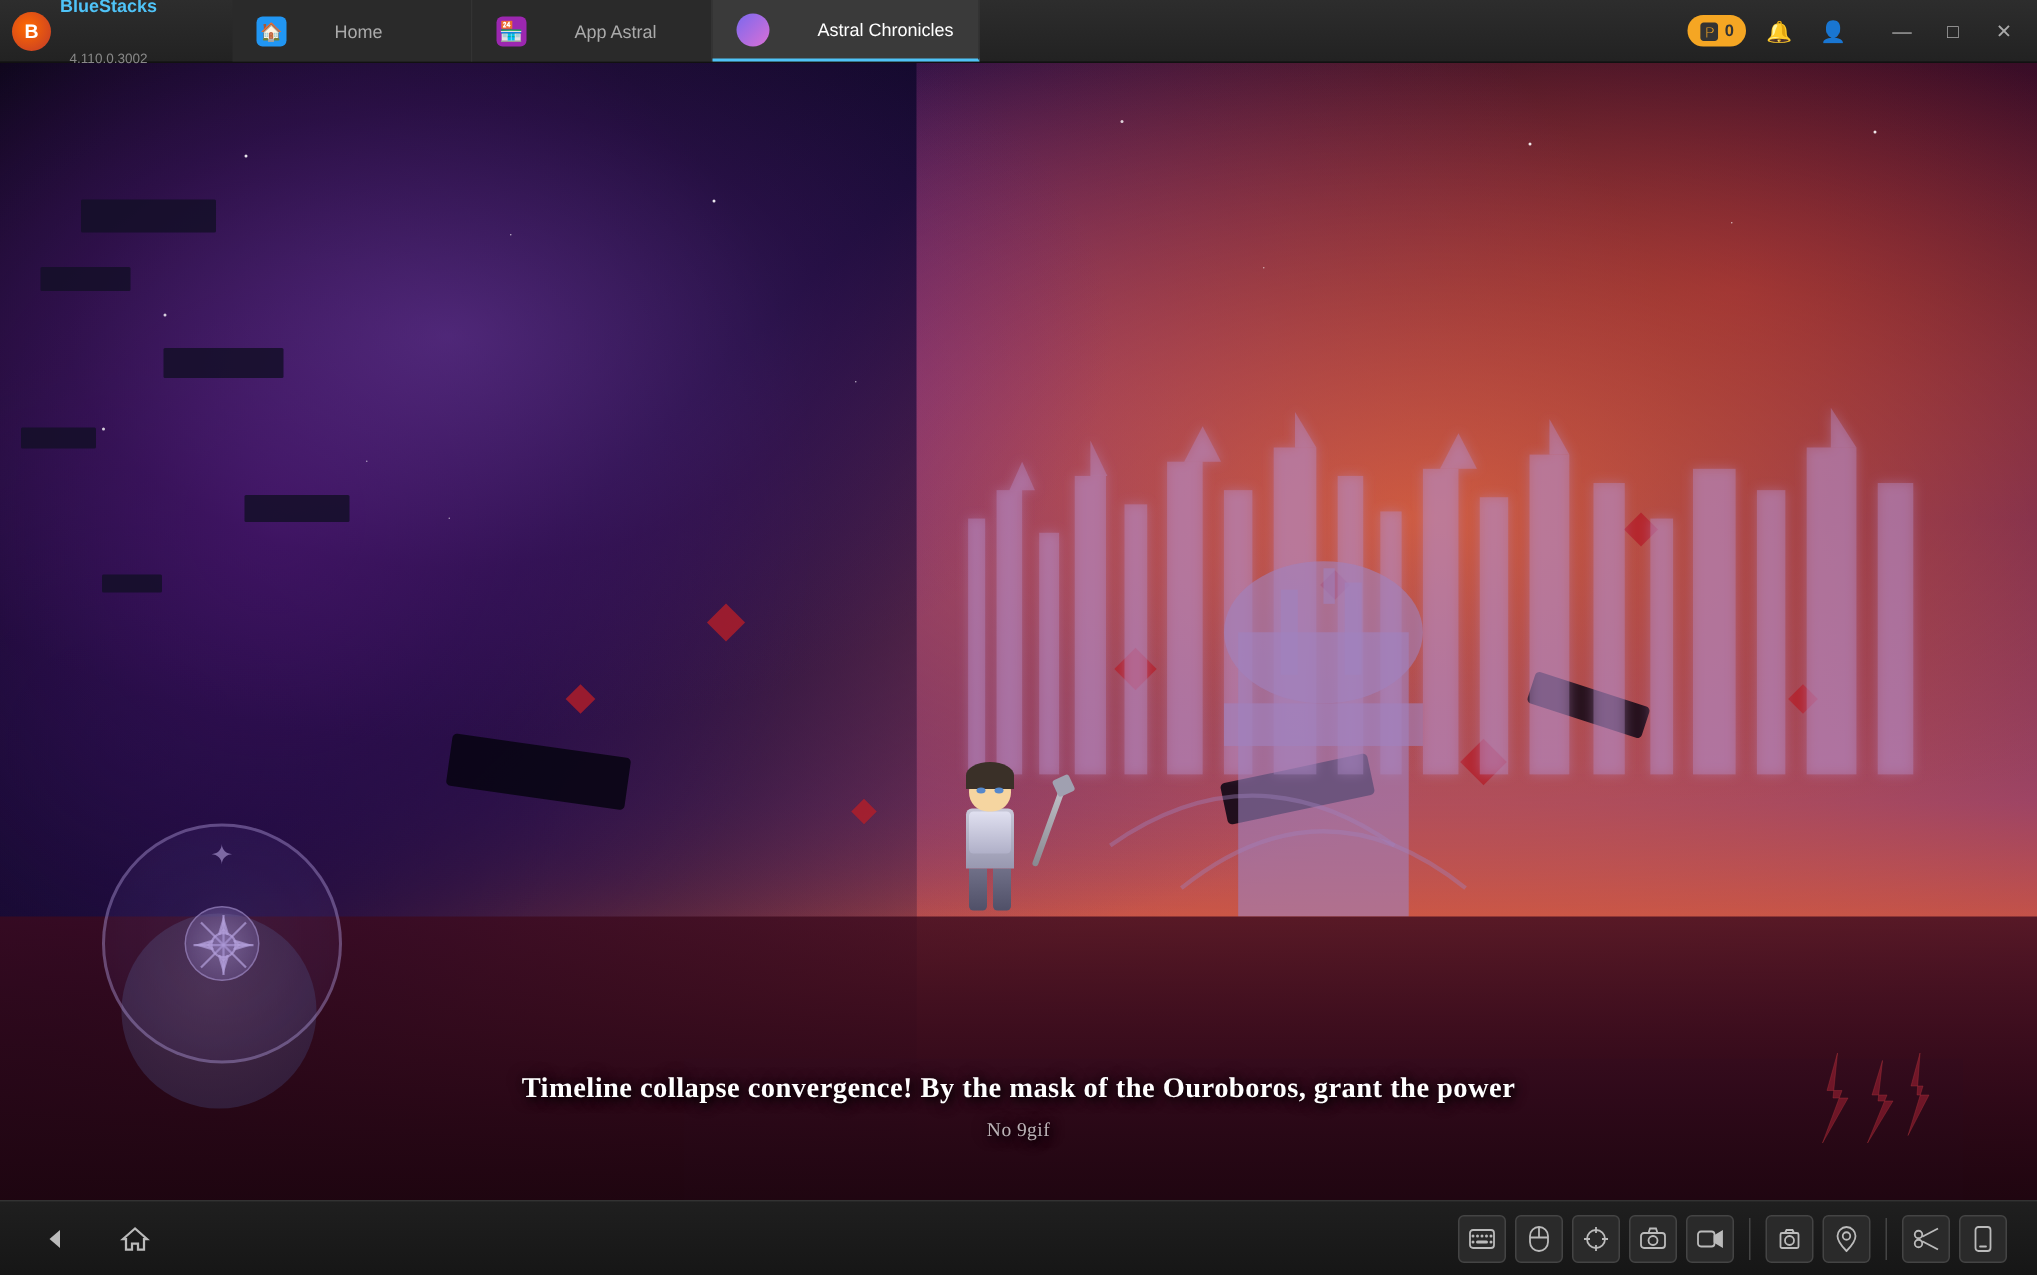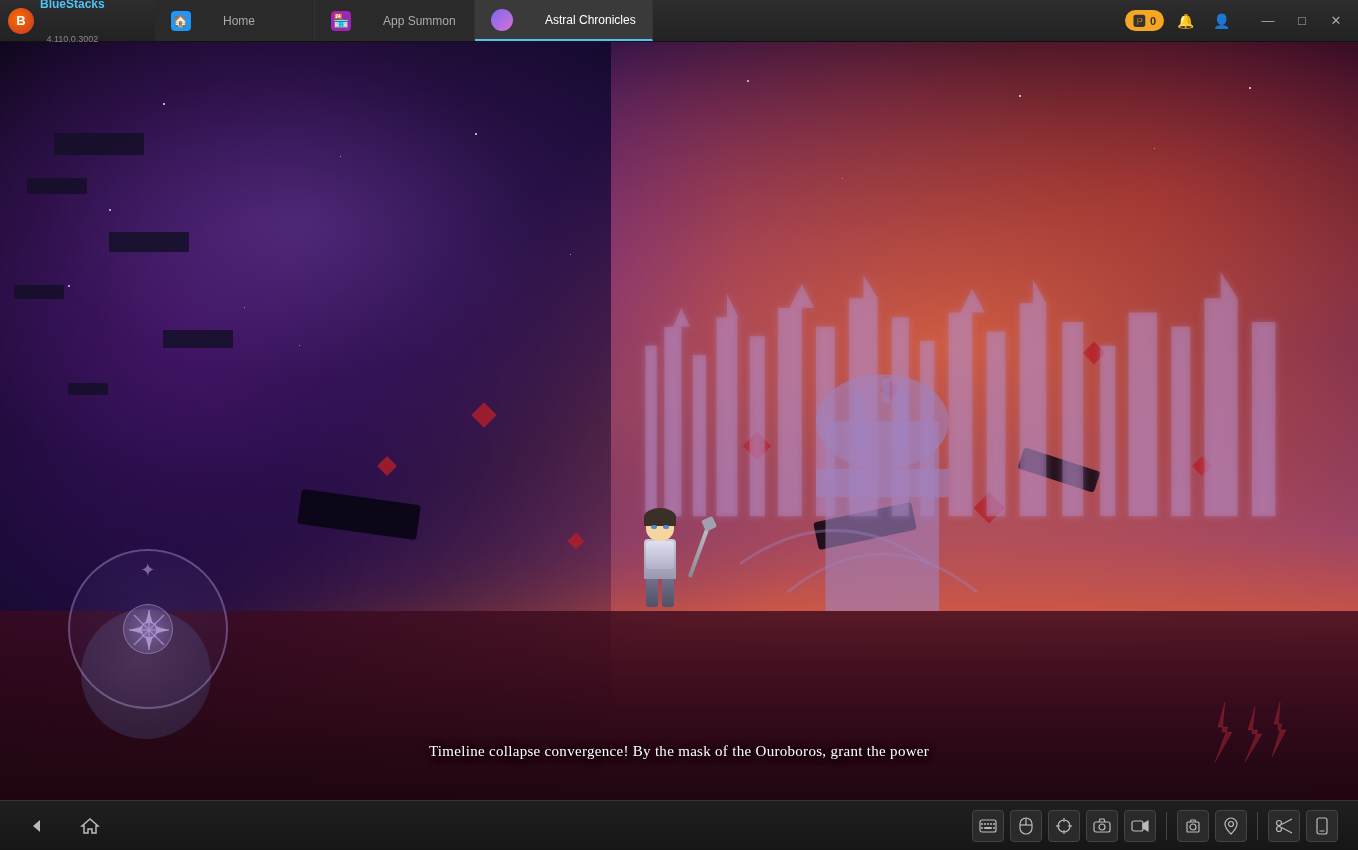--- a/index.html
+++ b/index.html
@@ -314,22 +314,22 @@
       right: 8%;
       text-align: center;
       color: white;
       text-shadow: 2px 2px 6px rgba(0,0,0,0.9), 0 0 10px rgba(0,0,0,0.8);
       font-size: 18px;
       line-height: 1.5;
       font-family: 'Georgia', serif;
       letter-spacing: 0.3px;
     }
     .dialogue-text-main {
-      font-size: 15px;
-      font-weight: 400;
+      font-size: 19px;
+      font-weight: 700;
     }
     .dialogue-text-sub {
       font-size: 13px;
       color: rgba(255,255,255,0.7);
       margin-top: 2px;
     }
 
     
     .lightning {
       position: absolute;
@@ -416,21 +416,21 @@
 
   <div class="tabs-area">
 
     <div class="tab inactive">
       <div class="tab-icon home">🏠</div>
       <span class="tab-label">Home</span>
     </div>
 
     <div class="tab inactive">
       <div class="tab-icon appcenter" style="font-size:13px;">🏪</div>
-      <span class="tab-label">App Summon</span>
+      <span class="tab-label">App Astral</span>
     </div>
 
     <div class="tab active">
       <div class="tab-icon game"></div>
       <span class="tab-label">Astral Chronicles</span>
     </div>
   </div>
 
   <div class="titlebar-right">
     <div class="points-badge">
@@ -592,20 +592,21 @@
       <g fill="rgba(200,40,60,0.7)" stroke="rgba(255,80,80,0.5)" stroke-width="0.5">
         <polygon points="15,0 8,25 18,25 5,60 22,30 12,30"></polygon>
         <polygon points="45,5 38,28 48,28 35,60 52,32 42,32"></polygon>
         <polygon points="70,0 64,22 72,22 62,55 76,28 68,28"></polygon>
       </g>
     </svg>
   </div>
 
   <div class="dialogue-box">
     <div class="dialogue-text-main">Timeline collapse convergence! By the mask of the Ouroboros, grant the power</div>
+    <div class="dialogue-text-sub">No 9gif</div>
   </div>
 </div>
 
 <div id="bottom-toolbar">
   <div class="toolbar-left">
     <div class="tb-btn" title="Back">
       <svg width="20" height="20" viewBox="0 0 20 20" fill="#bbb">
           <polygon points="12,4 5,10 12,16"></polygon>
         </svg>
     </div>

